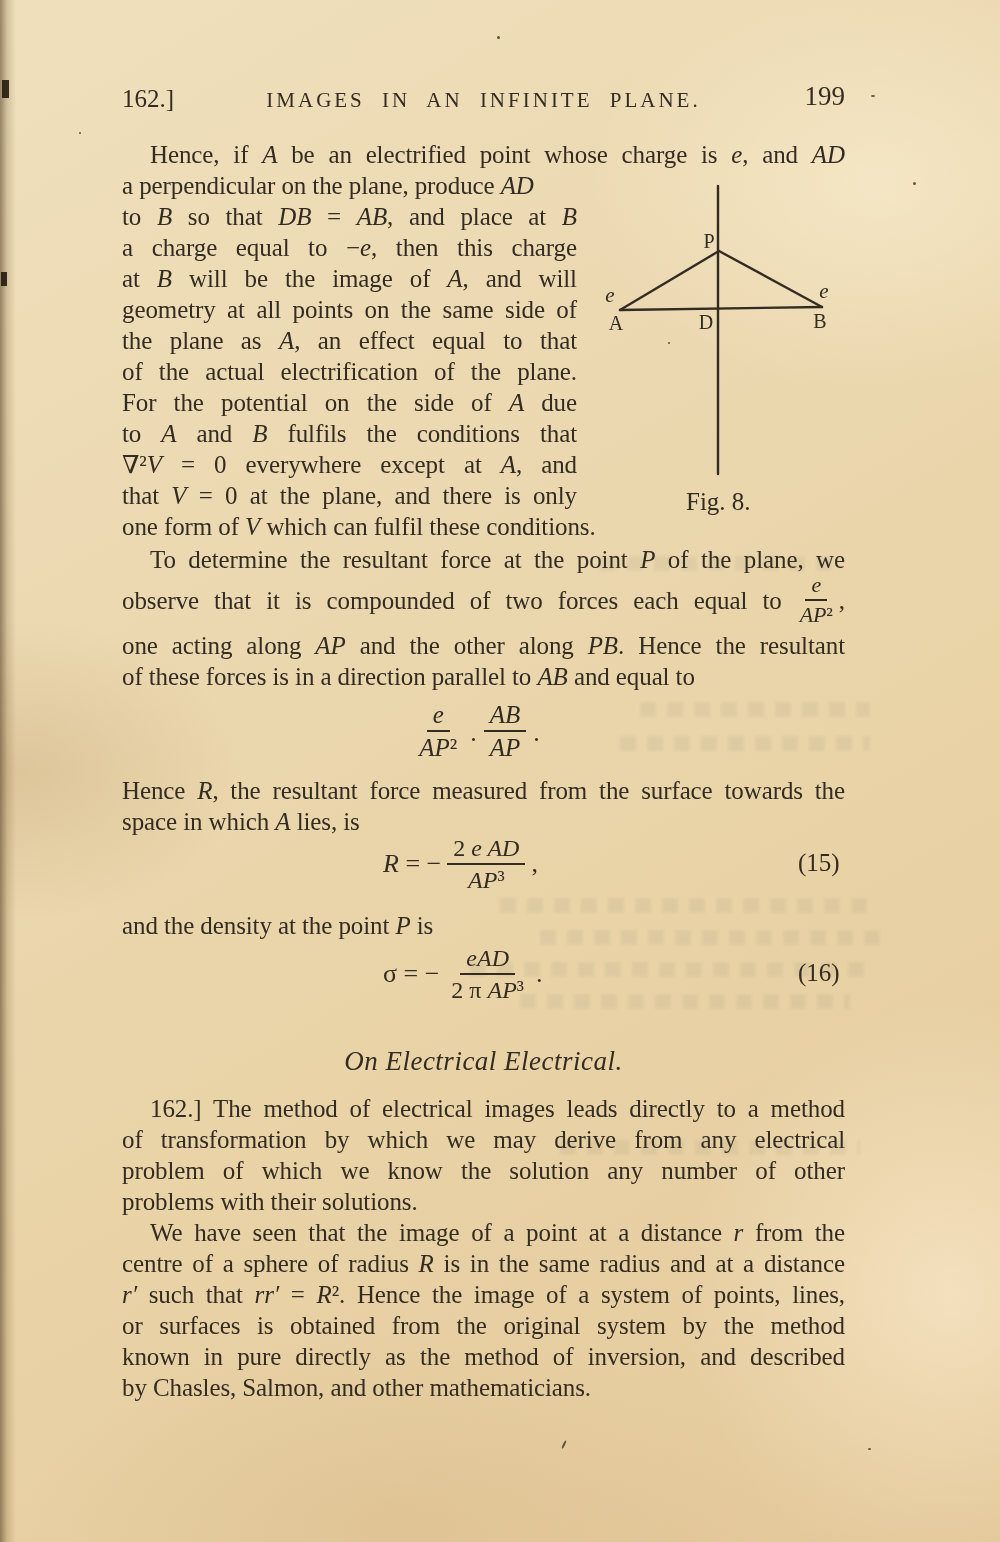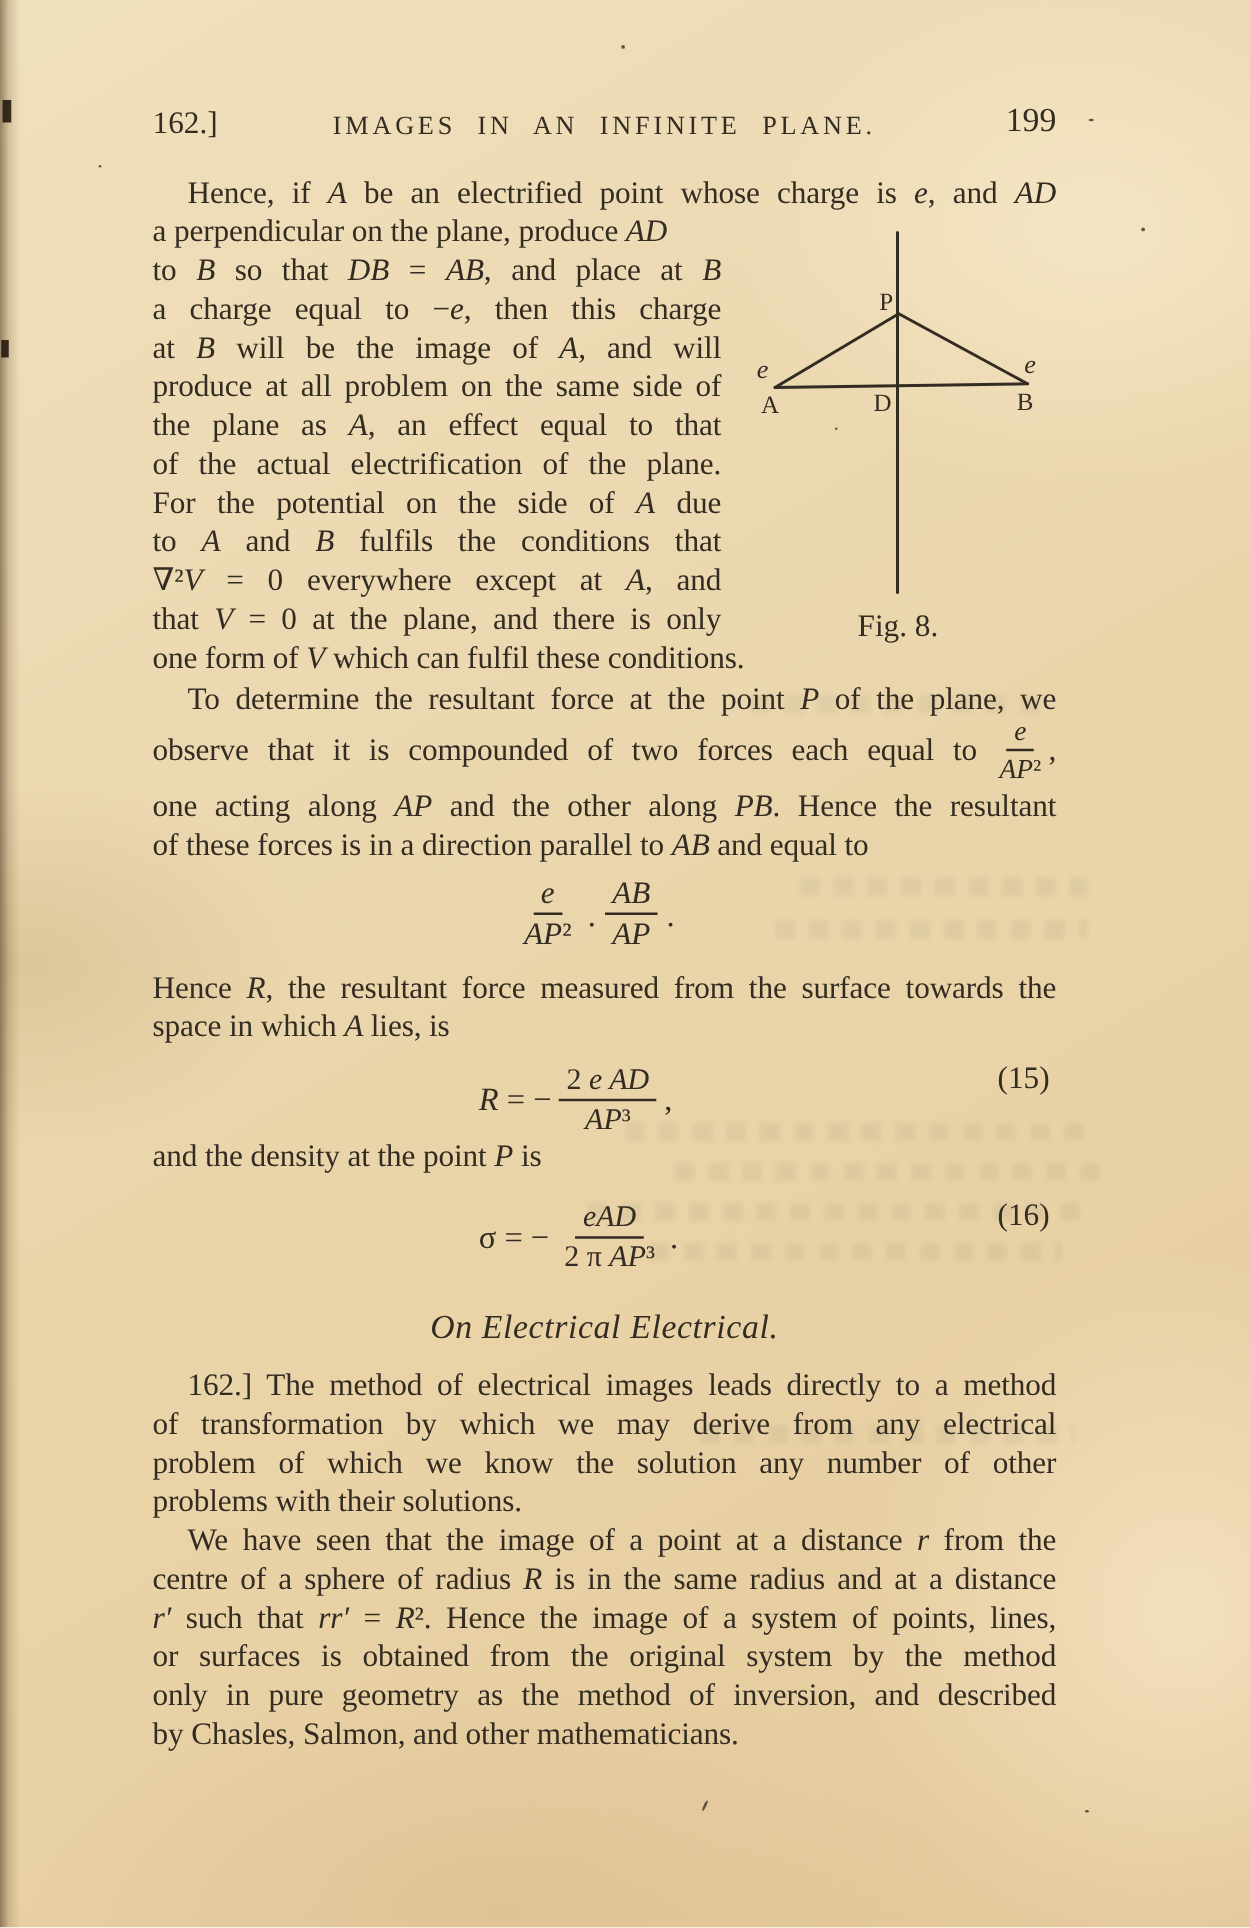--- a/index.html
+++ b/index.html
@@ -20,21 +20,21 @@
   }
   .full{width:723px; text-align:justify; text-align-last:justify;}
   .narrow{width:455px; text-align:justify; text-align-last:justify;}
   .indent{text-indent:28px;}
   i{font-style:italic;}
   
   .frac{display:inline-flex; flex-direction:column; align-items:center; vertical-align:middle; line-height:1;}
   .frac .num{padding:0 6px 3px 6px; border-bottom:2px solid #332c22;}
   .frac .den{padding:3px 6px 0 6px;}
   .eq{position:absolute; display:flex; align-items:center; font-size:26px; white-space:nowrap;}
-  .eq .frac{font-size:24px; margin:16px 6px;}
+  .eq .frac{font-size:24px; margin:0 6px;}
   .eq-tag{position:absolute; font-size:25px;}
   .formula-center{position:absolute; left:100px; width:746px; display:flex; justify-content:center; align-items:center; font-size:26px;}
   .formula-center .frac{font-size:25px; margin:0 7px;}
   .middot{font-size:26px; position:relative; top:2px;}
   
   .hdr{position:absolute; font-size:25px;}
   
   .fig-svg{position:absolute; left:580px; top:180px;}
   .fig-svg text{font-family:"Liberation Serif","DejaVu Serif",serif; font-size:20px; fill:#332c22;}
   .fig-svg text.it{font-style:italic; font-size:21px;}
@@ -76,21 +76,21 @@
 
   <div class="hdr" style="left:122px;top:85px;">162.]</div>
   <div class="hdr" style="left:122px;top:88px;width:723px;text-align:center;font-size:21px;letter-spacing:3px;word-spacing:9px;">IMAGES IN AN INFINITE PLANE.</div>
   <div class="hdr" style="left:790px;top:81px;width:55px;text-align:right;font-size:27px;">199</div>
 
   <div class="line" style="top:172px;">a perpendicular on the plane, produce <i>AD</i></div>
   <div class="line full indent" style="top:141px;">Hence, if <i>A</i> be an electrified point whose charge is <i>e</i>, and <i>AD</i></div>
   <div class="line narrow" style="top:203px;">to <i>B</i> so that <i>DB</i> = <i>AB</i>, and place at <i>B</i></div>
   <div class="line narrow" style="top:234px;">a charge equal to −<i>e</i>, then this charge</div>
   <div class="line narrow" style="top:265px;">at <i>B</i> will be the image of <i>A</i>, and will</div>
-  <div class="line narrow" style="top:296px;">produce at all problem on the same side of</div>
+  <div class="line narrow" style="top:296px;">geometry at all points on the same side of</div>
   <div class="line narrow" style="top:327px;">the plane as <i>A</i>, an effect equal to that</div>
   <div class="line narrow" style="top:358px;">of the actual electrification of the plane.</div>
   <div class="line narrow" style="top:389px;">For the potential on the side of <i>A</i> due</div>
   <div class="line narrow" style="top:420px;">to <i>A</i> and <i>B</i> fulfils the conditions that</div>
   <div class="line narrow" style="top:451px;">∇²<i>V</i> = 0 everywhere except at <i>A</i>, and</div>
   <div class="line narrow" style="top:482px;">that <i>V</i> = 0 at the plane, and there is only</div>
   <div class="line" style="top:513px;">one form of <i>V</i> which can fulfil these conditions.</div>
 
   <svg class="fig-svg" width="280" height="330" viewBox="0 0 280 330">
     <g stroke="#332c22" stroke-width="2.4" stroke-linecap="round">
@@ -161,16 +161,16 @@
   <div class="heading-line" style="top:1046px;">On Electrical Electrical.</div>
 
   <div class="line full indent" style="top:1095px;">162.] The method of electrical images leads directly to a method</div>
   <div class="line full" style="top:1126px;">of transformation by which we may derive from any electrical</div>
   <div class="line full" style="top:1157px;">problem of which we know the solution any number of other</div>
   <div class="line" style="top:1188px;">problems with their solutions.</div>
   <div class="line full indent" style="top:1219px;">We have seen that the image of a point at a distance <i>r</i> from the</div>
   <div class="line full" style="top:1250px;">centre of a sphere of radius <i>R</i> is in the same radius and at a distance</div>
   <div class="line full" style="top:1281px;"><i>r′</i> such that <i>rr′</i> = <i>R</i>². Hence the image of a system of points, lines,</div>
   <div class="line full" style="top:1312px;">or surfaces is obtained from the original system by the method</div>
-  <div class="line full" style="top:1343px;">only in pure geometry as the method of inversion, and described</div>
+  <div class="line full" style="top:1343px;">known in pure directly as the method of inversion, and described</div>
   <div class="line" style="top:1374px;">by Chasles, Salmon, and other mathematicians.</div>
 
 </div>
 
 </body></html>

